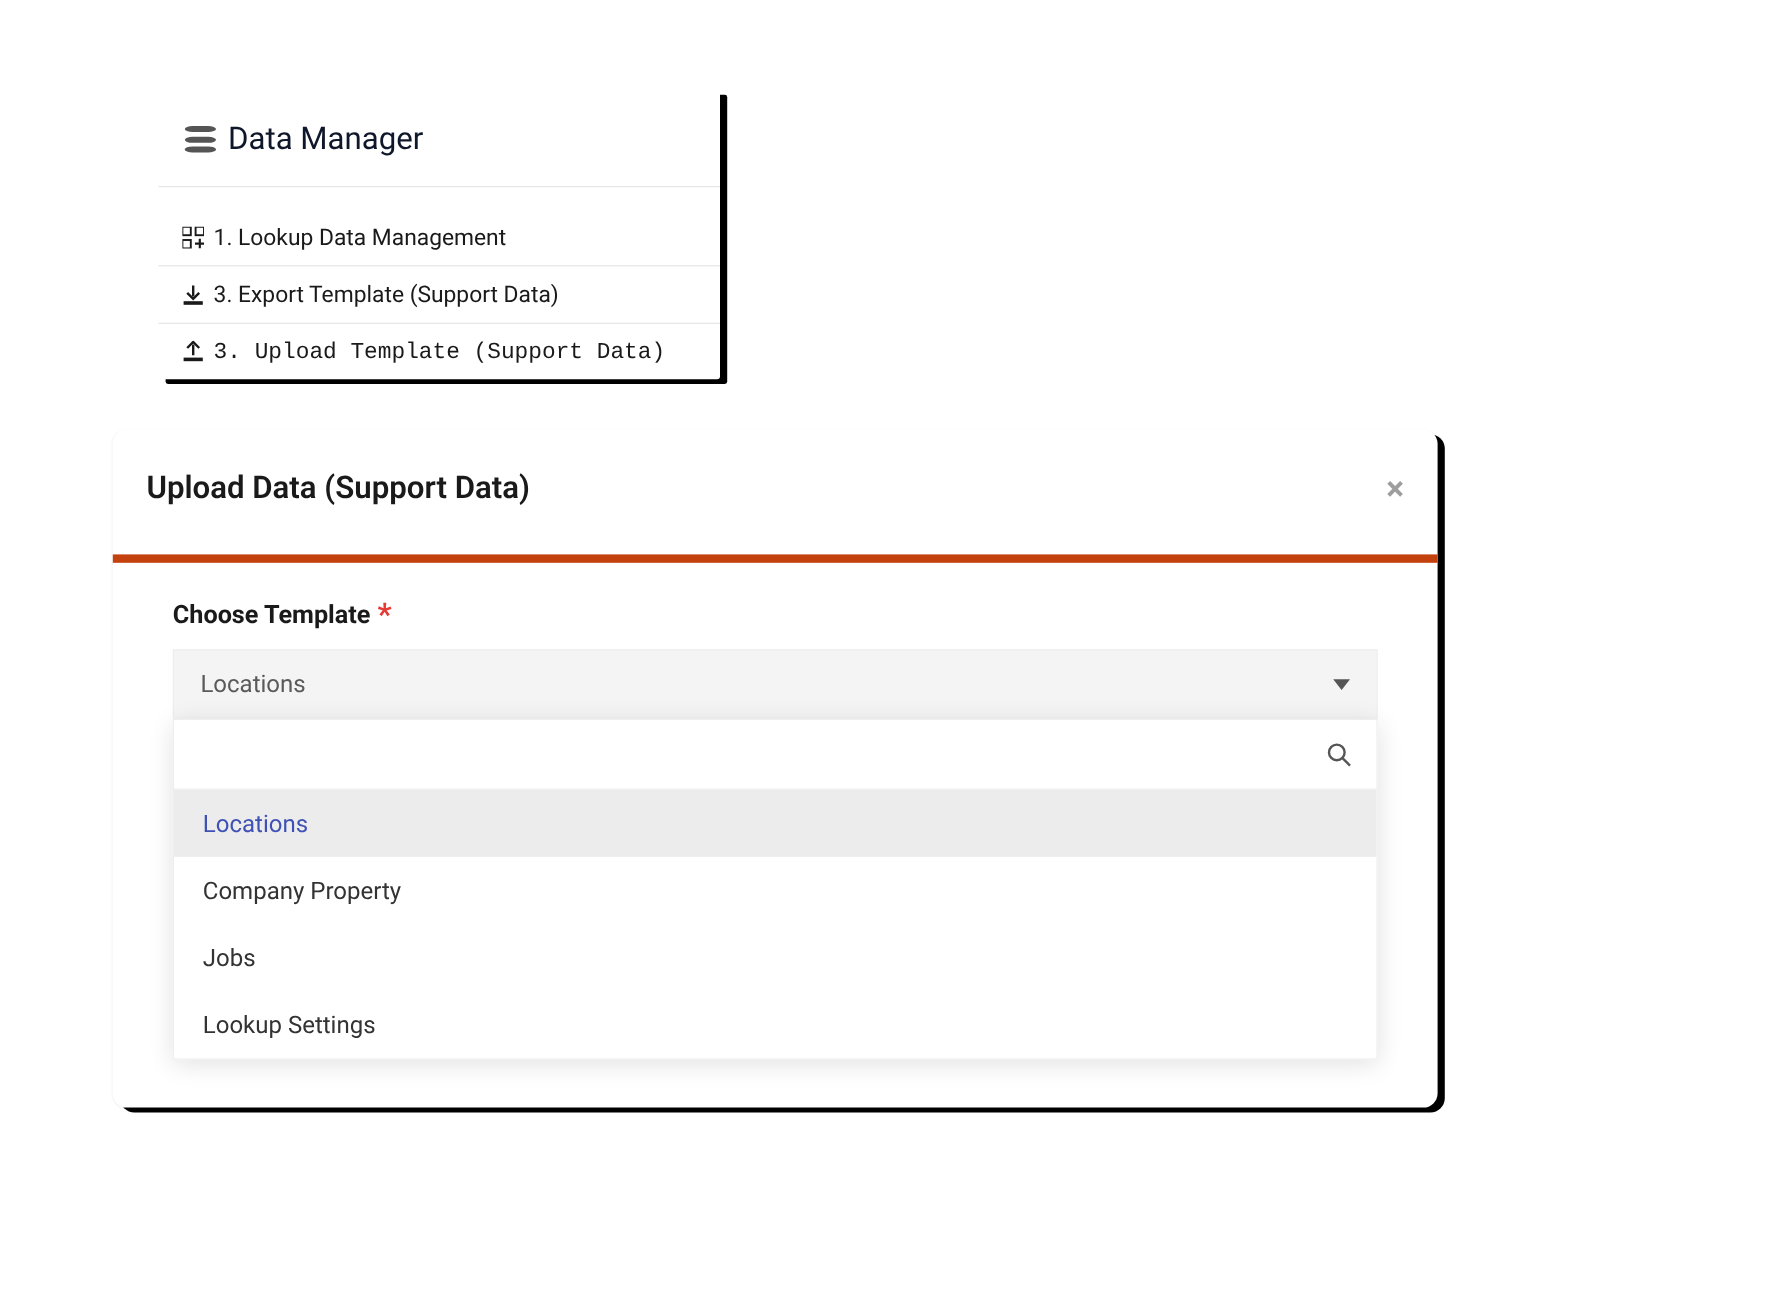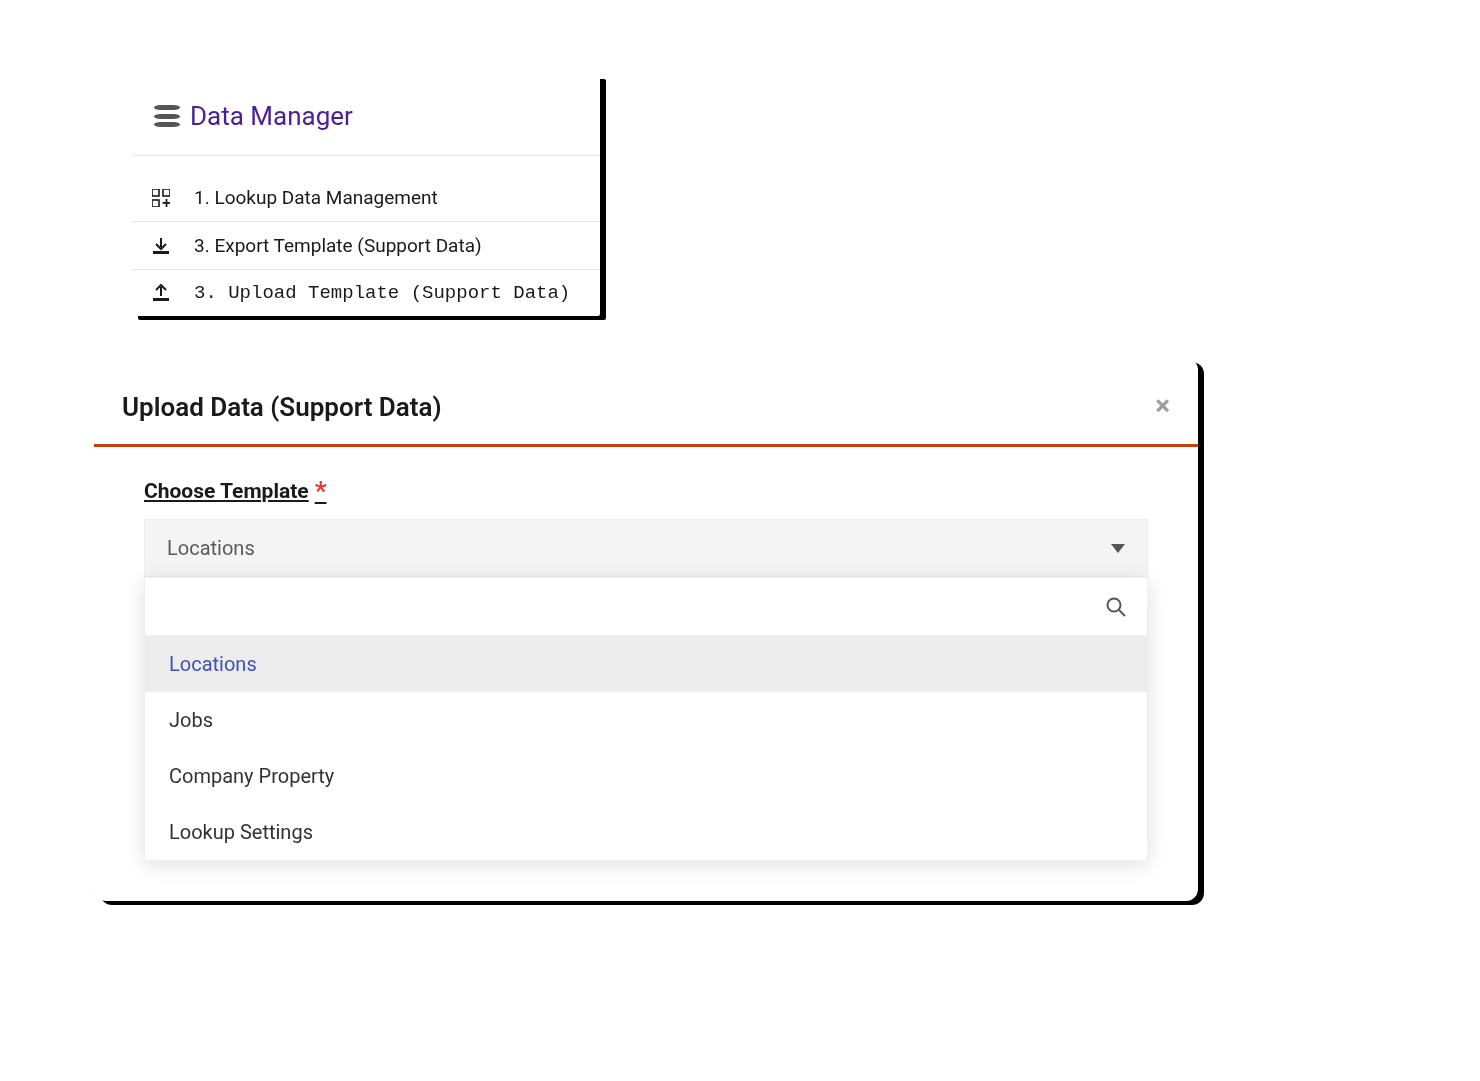--- a/index.html
+++ b/index.html
@@ -25,21 +25,21 @@
   }
   .dm-header {
     display: flex;
     align-items: center;
     gap: 10px;
     padding: 26px 22px 24px 22px;
     border-bottom: 1px solid #e6e6e6;
   }
   .dm-header .title {
     font-size: 26px;
-    color: #4c1d95;
+    color: #0f172a;
     font-weight: 400;
   }
   .db-icon {
     width: 26px;
     height: 22px;
     display: inline-flex;
     flex-direction: column;
     justify-content: space-between;
   }
   .db-icon span {
@@ -47,21 +47,21 @@
     height: 5px;
     background: #555;
     border-radius: 50% / 100%;
   }
   .dm-list {
     padding: 18px 0 0 0;
   }
   .dm-item {
     display: flex;
     align-items: center;
-    gap: 22px;
+    gap: 6px;
     padding: 12px 18px 12px 18px;
     border-bottom: 1px solid #e6e6e6;
     font-size: 19px;
     color: #1a1a1a;
     cursor: pointer;
   }
   .dm-item:last-child { border-bottom: none; font-family: Liberation Mono, monospace; }
   .dm-item .mi {
     width: 22px;
     display: inline-flex;
@@ -77,24 +77,24 @@
     left: 94px;
     top: 358px;
     width: 1104px;
     min-height: 444px;
     background: #fff;
     border-radius: 12px 12px 12px 12px;
     box-shadow: 6px 4px 0 0 #000, 0 1px 2px rgba(0,0,0,0.05);
   }
   .dialog-header {
     display: flex;
-    align-items: flex-start;
+    align-items: flex-end;
     justify-content: space-between;
-    padding: 34px 28px 22px 28px;
-    border-bottom: 3px solid #c2410c;
+    padding: 34px 28px 40px 28px;
+    border-bottom: 7px solid #c2410c;
   }
   .dialog-title {
     font-size: 26px;
     font-weight: 600;
     color: #1a1a1a;
   }
   .close-x {
     font-size: 28px;
     color: #9e9e9e;
     cursor: pointer;
@@ -105,21 +105,20 @@
     padding: 32px 50px 40px 50px;
   }
   .field-label {
     font-size: 21px;
     font-weight: 700;
     color: #1a1a1a;
     display: flex;
     align-items: center;
     gap: 6px;
     margin-bottom: 16px;
-    text-decoration: underline;
   }
   .req-star {
     color: #e53935;
     font-size: 26px;
     line-height: 0.8;
   }
 
   
   .select-box {
     background: #f4f4f4;
@@ -261,24 +260,24 @@
             <circle cx="9" cy="9" r="6.5" fill="none" stroke="#555" stroke-width="2"></circle>
             <line x1="14" y1="14" x2="20" y2="20" stroke="#555" stroke-width="2"></line>
           </svg>
         </span>
       </div>
       <div class="dd-options">
         <div class="dd-opt selected">
           <span>Locations</span>
         </div>
         <div class="dd-opt">
+          <span>Company Property</span>
+        </div>
+        <div class="dd-opt">
           <span>Jobs</span>
-        </div>
-        <div class="dd-opt">
-          <span>Company Property</span>
         </div>
         <div class="dd-opt">
           <span>Lookup Settings</span>
         </div>
       </div>
     </div>
 
   </div>
 </div>
 

